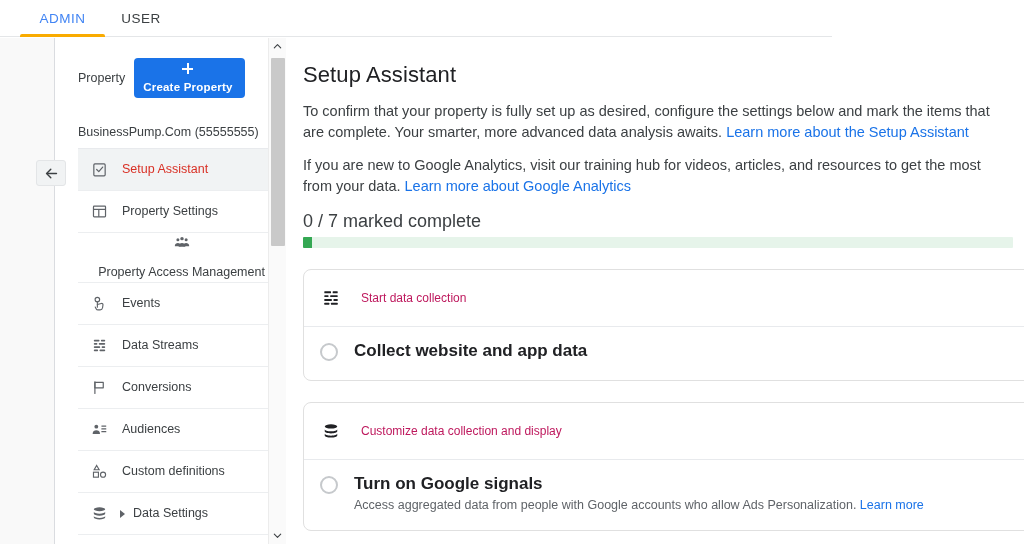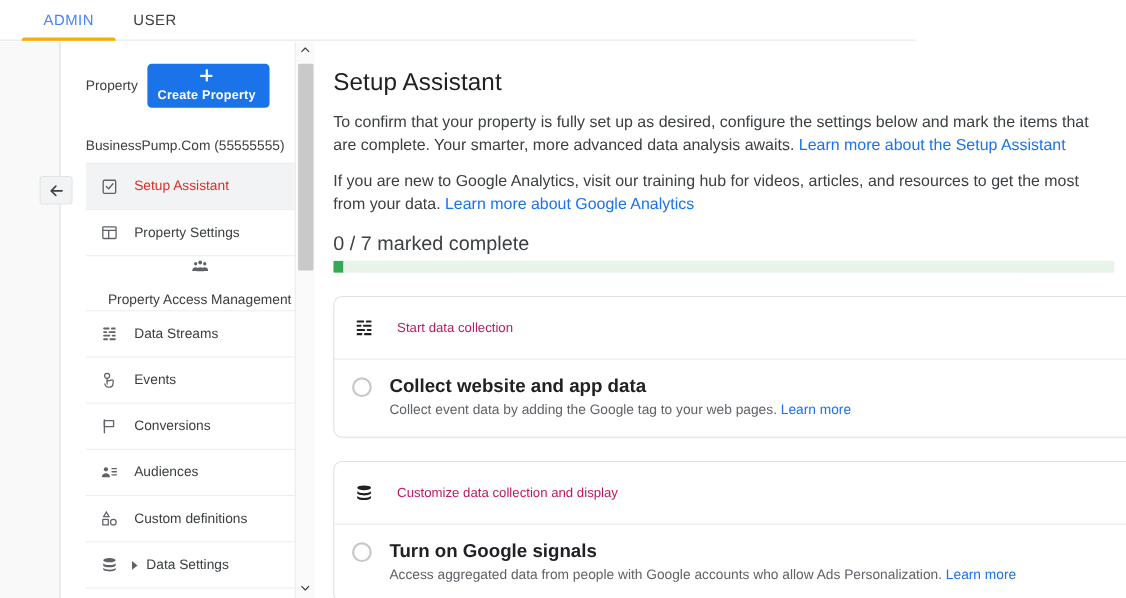--- a/index.html
+++ b/index.html
@@ -254,43 +254,43 @@
               <path d="M2.5 16.5c0-2 2-3.2 4-3.2s4 1.2 4 3.2v1.2h-8z"></path>
               <path d="M13.5 16.5c0-2 2-3.2 4-3.2s4 1.2 4 3.2v1.2h-8z"></path>
               <path d="M7.6 17c0-2.3 2-3.8 4.4-3.8s4.4 1.5 4.4 3.8v1.2H7.6z"></path>
             </svg>
           </span>
           <span class="nav-label">Property Access Management</span>
         </div>
 
         <div class="navitem">
           <span class="nav-icon">
+            <svg width="17" height="17" viewBox="0 0 24 24" fill="none" stroke="#5f6368" stroke-width="1.6" stroke-linecap="round" stroke-linejoin="round">
+              <circle cx="9" cy="6.5" r="3.2"></circle>
+              <path d="M9 9.7v7.5"></path>
+              <path d="M9 13.5l5.5-1.5c1.6-.4 2.6.7 2.4 2l-.6 4c-.3 1.7-1.6 3-3.4 3h-3c-1.4 0-2.2-.7-2.7-1.7L6 17"></path>
+            </svg>
+          </span>
+          <span class="nav-label">Events</span>
+        </div>
+
+        <div class="navitem">
+          <span class="nav-icon">
             <svg width="17" height="17" viewBox="0 0 24 24" fill="#5f6368">
               <rect x="4" y="4" width="8" height="2.3" rx="1"></rect>
               <rect x="14" y="4" width="6" height="2.3" rx="1"></rect>
               <rect x="4" y="8.6" width="5" height="2.3" rx="1"></rect>
               <rect x="11" y="8.6" width="9" height="2.3" rx="1"></rect>
               <rect x="4" y="13.2" width="9" height="2.3" rx="1"></rect>
               <rect x="15" y="13.2" width="5" height="2.3" rx="1"></rect>
               <rect x="4" y="17.8" width="6" height="2.3" rx="1"></rect>
               <rect x="12" y="17.8" width="8" height="2.3" rx="1"></rect>
             </svg>
           </span>
           <span class="nav-label">Data Streams</span>
-        </div>
-
-        <div class="navitem">
-          <span class="nav-icon">
-            <svg width="17" height="17" viewBox="0 0 24 24" fill="none" stroke="#5f6368" stroke-width="1.6" stroke-linecap="round" stroke-linejoin="round">
-              <circle cx="9" cy="6.5" r="3.2"></circle>
-              <path d="M9 9.7v7.5"></path>
-              <path d="M9 13.5l5.5-1.5c1.6-.4 2.6.7 2.4 2l-.6 4c-.3 1.7-1.6 3-3.4 3h-3c-1.4 0-2.2-.7-2.7-1.7L6 17"></path>
-            </svg>
-          </span>
-          <span class="nav-label">Events</span>
         </div>
 
         <div class="navitem">
           <span class="nav-icon">
             <svg width="17" height="17" viewBox="0 0 24 24" fill="none" stroke="#5f6368" stroke-width="1.7" stroke-linecap="round" stroke-linejoin="round">
               <line x1="5.5" y1="4" x2="5.5" y2="20.5"></line>
               <path d="M5.5 4.8h11.8v7.6H5.5z"></path>
             </svg>
           </span>
           <span class="nav-label">Conversions</span>
@@ -389,23 +389,20 @@
             <rect x="4" y="17.8" width="6" height="2.3" rx=".6"></rect>
             <rect x="12" y="17.8" width="8" height="2.3" rx=".6"></rect>
           </svg>
         </span>
         <span class="card-header-title">Start data collection</span>
       </div>
       <div class="task-row">
         <span class="task-radio"></span>
         <span>
           <div class="task-title">Collect website and app data</div>
-          <div class="task-desc">
-            <span>Collect event data by adding the Google tag to your web pages. </span><a class="link">Learn more</a>
-          </div>
         </span>
       </div>
     </div>
 
     <div class="card">
       <div class="card-header">
         <span class="card-icon">
           <svg width="20" height="20" viewBox="0 0 24 24" fill="#202124">
             <ellipse cx="12" cy="6.5" rx="7.5" ry="2.6"></ellipse>
             <path d="M4.5 9.8c0 1.45 3.35 2.6 7.5 2.6s7.5-1.15 7.5-2.6v2.5c0 1.45-3.35 2.6-7.5 2.6s-7.5-1.15-7.5-2.6z"></path>

